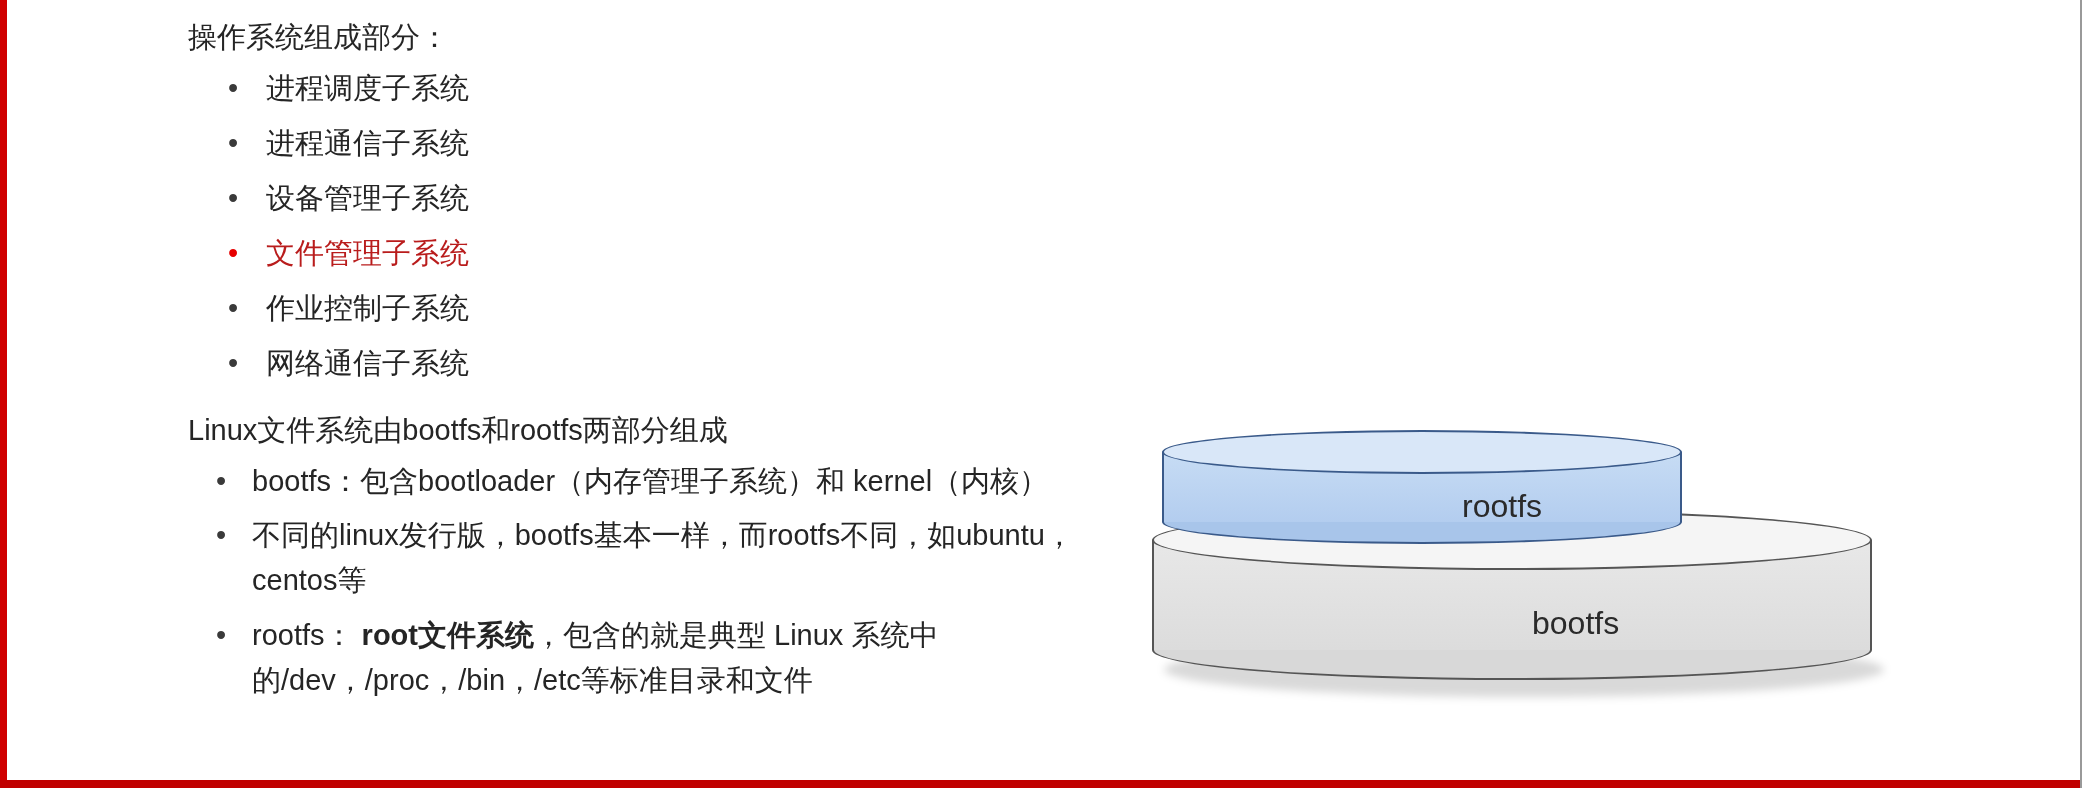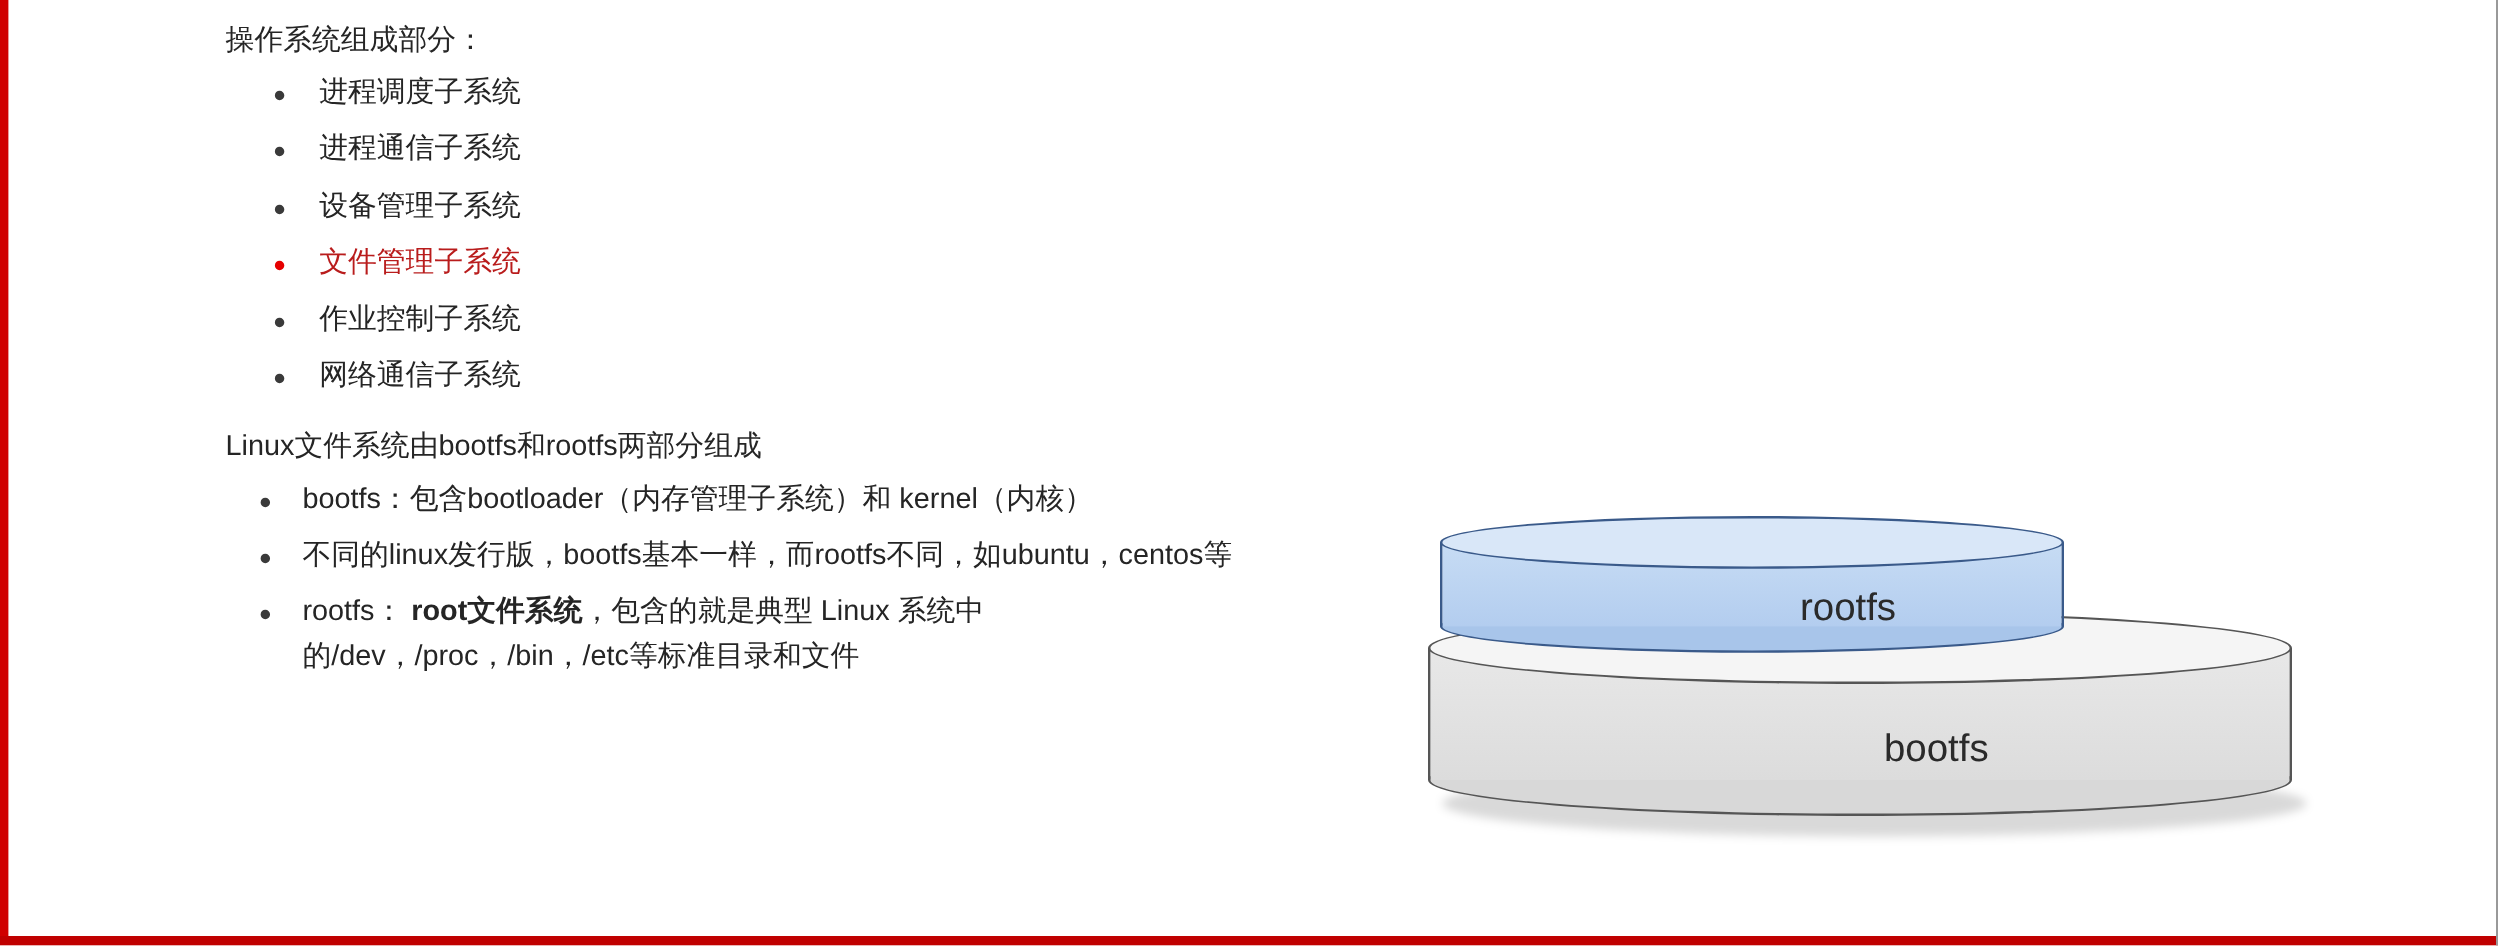--- a/index.html
+++ b/index.html
@@ -33,21 +33,21 @@
     top: 0;
     width: 2px;
     height: 788px;
     background: #999;
   }
   .content {
     position: absolute;
     left: 188px;
     top: 15px;
     width: 900px;
-    font-size: 24px;
+    font-size: 29px;
     color: #252525;
     line-height: 1.55;
   }
   .heading { margin-bottom: 6px; }
   .ul1 { list-style: none; padding-left: 40px; }
   .ul1 li { position: relative; padding-left: 38px; margin-bottom: 10px; }
   .ul1 li::before {
     content: "•";
     position: absolute;
     left: 0;
@@ -66,21 +66,21 @@
     left: 10px;
     top: 0;
     font-size: 29px;
     color: #3a3a3a;
   }
   .bold { font-weight: 700; }
 
   
   .diagram {
     position: absolute;
-    left: 1190px;
+    left: 1152px;
     top: 440px;
     width: 638px;
     height: 280px;
   }
   .cyl {
     position: absolute;
   }
   .cyl .body {
     position: absolute;
     left: 0;

